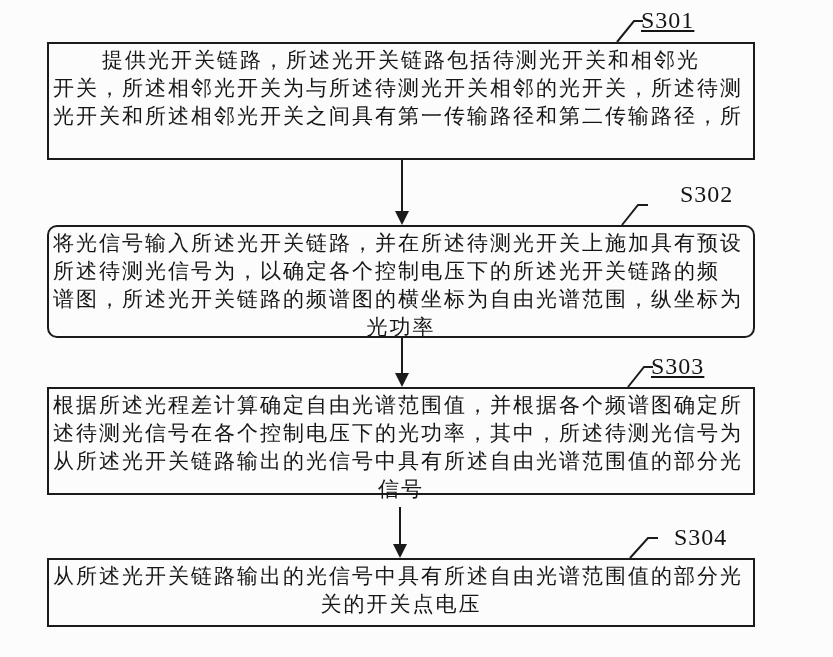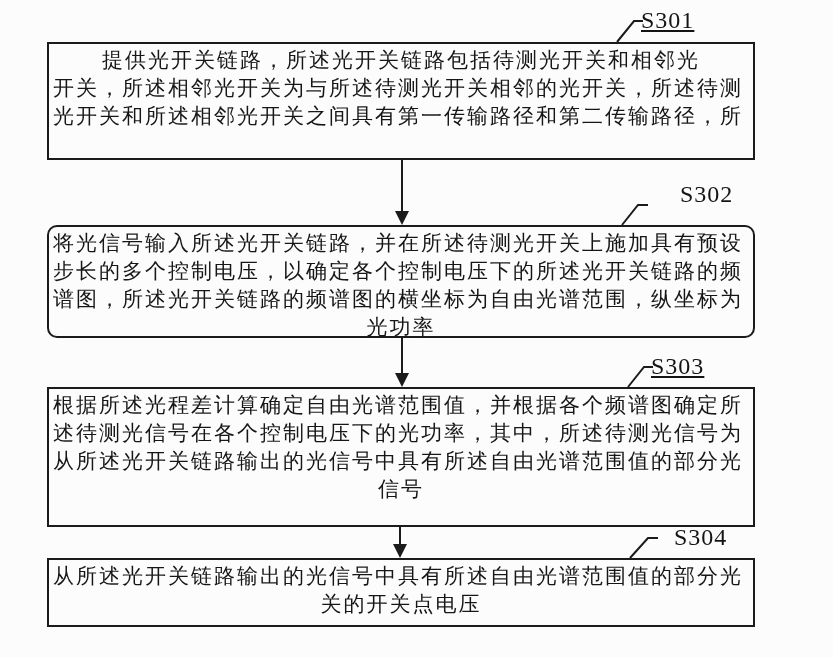--- a/index.html
+++ b/index.html
@@ -47,21 +47,21 @@
   .step-box .tline {
     line-height: 28px;
     white-space: nowrap;
     text-align: left;
   }
   .step-box .tline.center {
     text-align: center;
   }
   .box-1 { top: 42px;  height: 118px; }
   .box-2 { top: 225px; height: 113px; border-radius: 10px; }
-  .box-3 { top: 387px; height: 140px; }
+  .box-3 { top: 387px; height: 108px; }
   .box-4 { top: 558px; height: 69px;  }
   .step-label {
     position: absolute;
     font-family: "Liberation Serif", "DejaVu Serif", serif;
     font-size: 24px;
     font-weight: 400;
     color: #141414;
     letter-spacing: 1px;
   }
   .label-1 { left: 641px; top: 7px; text-decoration: underline;   }
@@ -95,21 +95,21 @@
   <div class="step-label label-4">S304</div>
 
   <div class="step-box box-1">
     <div class="tline center">提供光开关链路，所述光开关链路包括待测光开关和相邻光</div>
     <div class="tline">开关，所述相邻光开关为与所述待测光开关相邻的光开关，所述待测</div>
     <div class="tline">光开关和所述相邻光开关之间具有第一传输路径和第二传输路径，所</div>
   </div>
 
   <div class="step-box box-2">
     <div class="tline">将光信号输入所述光开关链路，并在所述待测光开关上施加具有预设</div>
-    <div class="tline">步长的多个控制电压，以确定各个控制电压下的所述光开关链路的频</div>
+    <div class="tline">所述待测光信号为，以确定各个控制电压下的所述光开关链路的频</div>
     <div class="tline">谱图，所述光开关链路的频谱图的横坐标为自由光谱范围，纵坐标为</div>
     <div class="tline center">光功率</div>
   </div>
 
   <div class="step-box box-3">
     <div class="tline">根据所述光程差计算确定自由光谱范围值，并根据各个频谱图确定所</div>
     <div class="tline">述待测光信号在各个控制电压下的光功率，其中，所述待测光信号为</div>
     <div class="tline">从所述光开关链路输出的光信号中具有所述自由光谱范围值的部分光</div>
     <div class="tline center">信号</div>
   </div>

